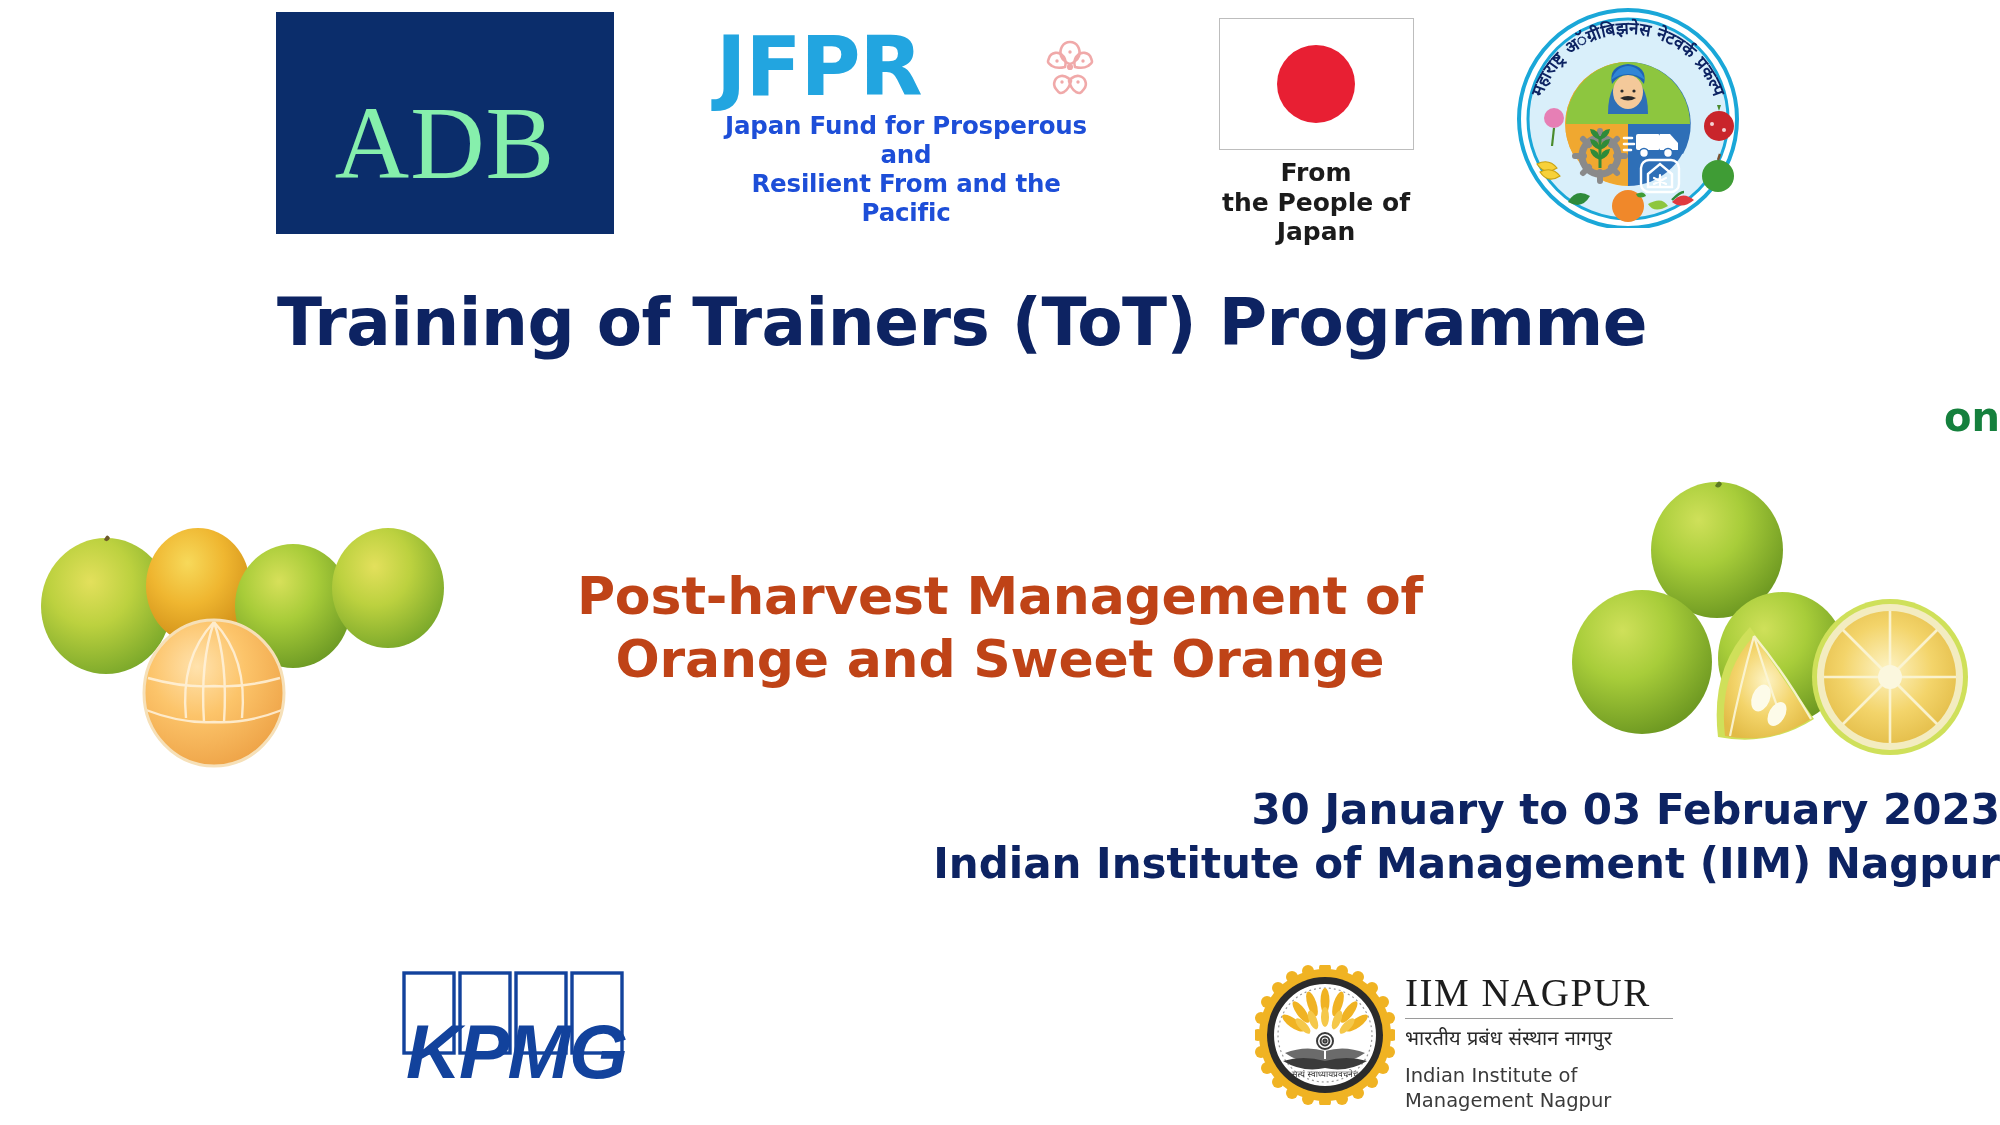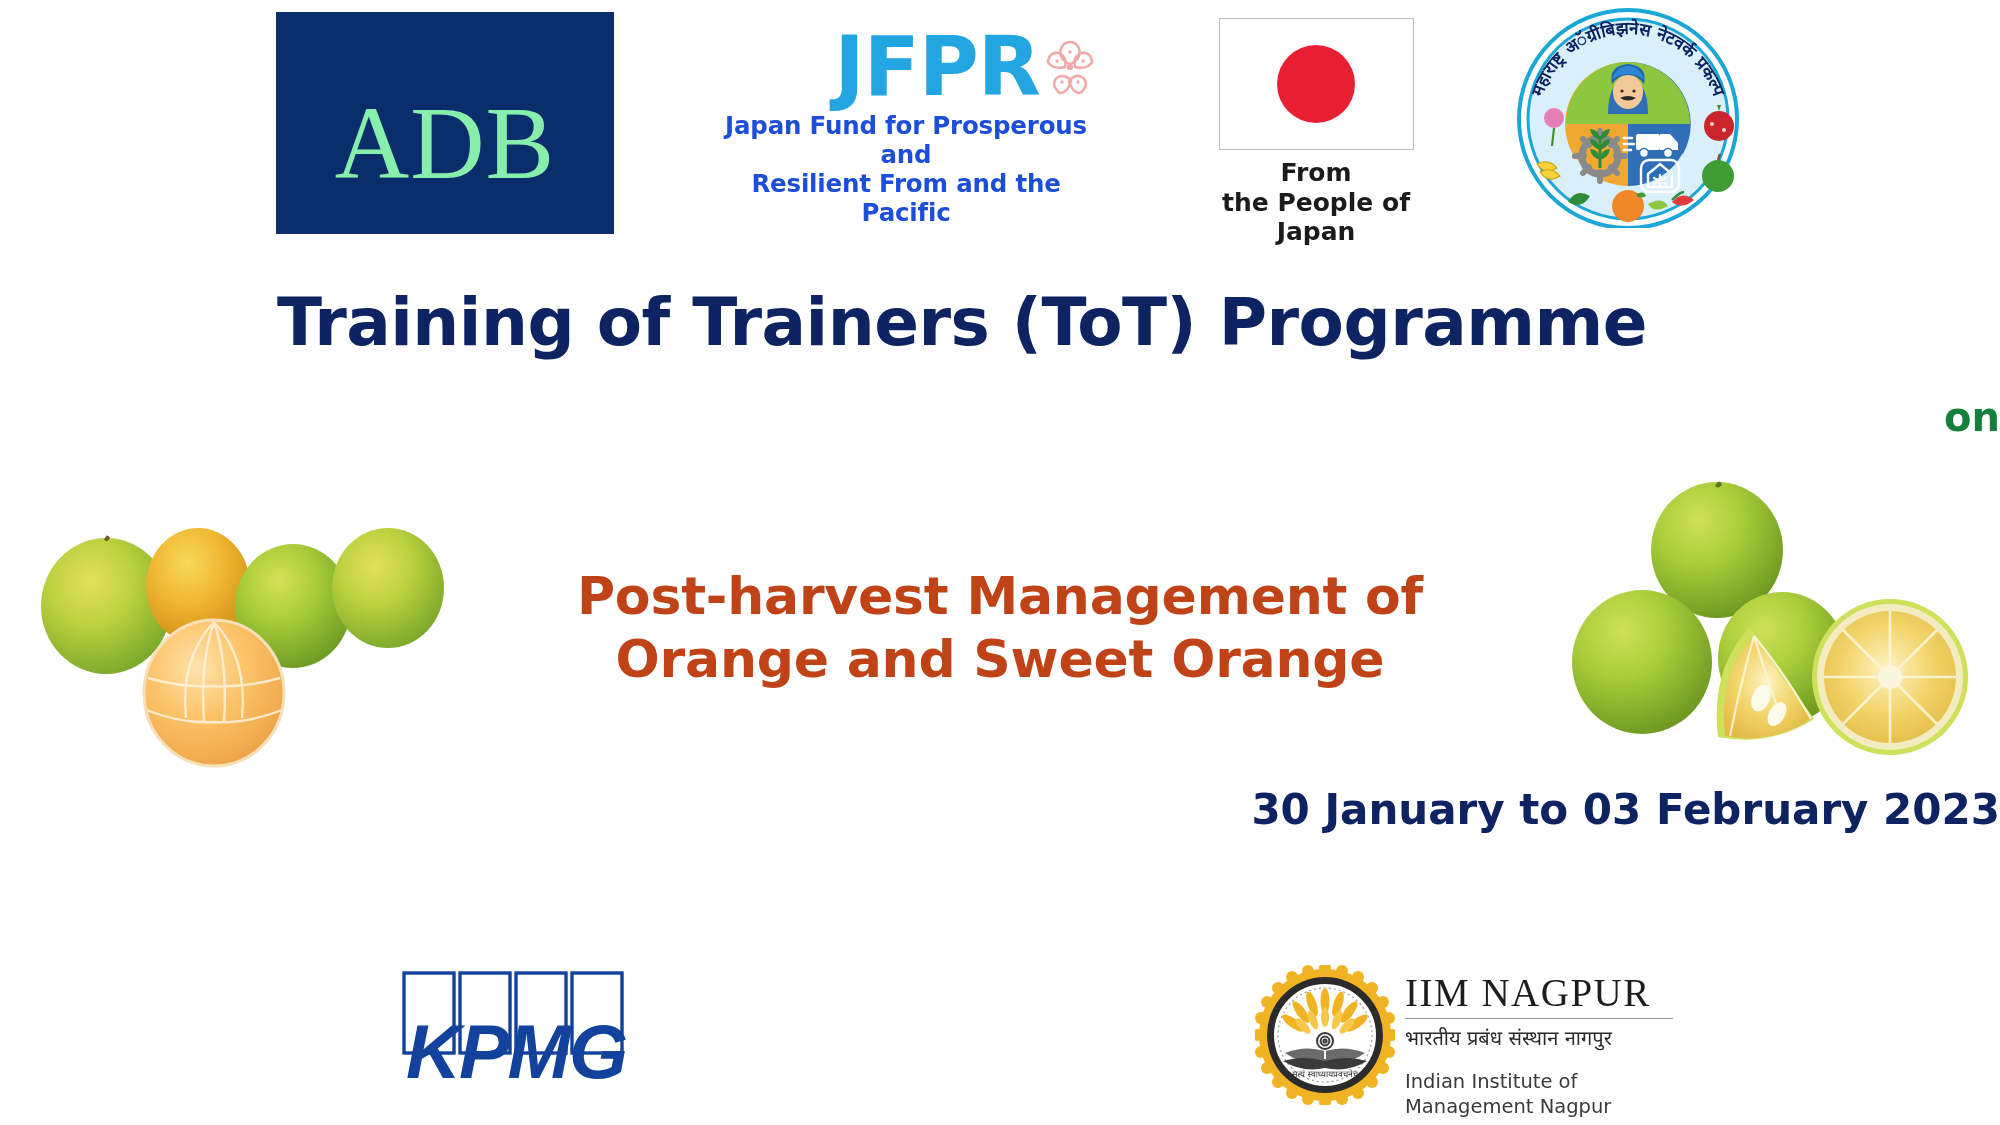--- a/index.html
+++ b/index.html
@@ -55,21 +55,21 @@
   .jfpr-logo {
     position: absolute;
     left: 716px;
     top: 28px;
     width: 380px;
     height: 180px;
   }
   .jfpr-row {
     display: flex;
     align-items: flex-start;
-    justify-content: flex-end;
+    justify-content: space-between;
   }
   .jfpr-mark {
     font-family: "DejaVu Sans", sans-serif;
     font-weight: bold;
     font-size: 82px;
     line-height: 0.95;
     color: #22a5e0;
     letter-spacing: -1px;
   }
   .sakura {
@@ -239,21 +239,21 @@
     font-family: "DejaVu Sans", sans-serif;
     font-size: 20px;
     color: #2a2a2a;
     line-height: 1.25;
   }
   .iim-english {
     font-family: "DejaVu Sans", sans-serif;
     font-size: 19.5px;
     color: #3a3a3a;
     line-height: 1.3;
-    margin-top: 18px;
+    margin-top: 12px;
   }
 </style>
 </head>
 <body>
 
 <div id="slide">
 
   <div class="logo-strip">
 
     <div class="adb-logo">
@@ -380,20 +380,21 @@
   <div class="headline">Training of Trainers (ToT) Programme</div>
   <div class="headline-on">on</div>
 
   <div class="subject">
     <div>Post-harvest Management of</div>
     <div>Orange and Sweet Orange</div>
   </div>
 
   <div class="dateline">
     <div>30 January to 03 February 2023</div>
+    <div>Indian Institute of Management (IIM) Nagpur</div>
   </div>
 
   <div class="fruit-left">
     <svg width="440" height="300" viewBox="0 0 440 300" aria-hidden="true">
       <defs>
         <radialGradient id="mandA" cx="38%" cy="32%" r="72%">
           <stop offset="0%" stop-color="#e3e05c"></stop>
           <stop offset="45%" stop-color="#bcd13f"></stop>
           <stop offset="100%" stop-color="#7aa82a"></stop>
         </radialGradient>

